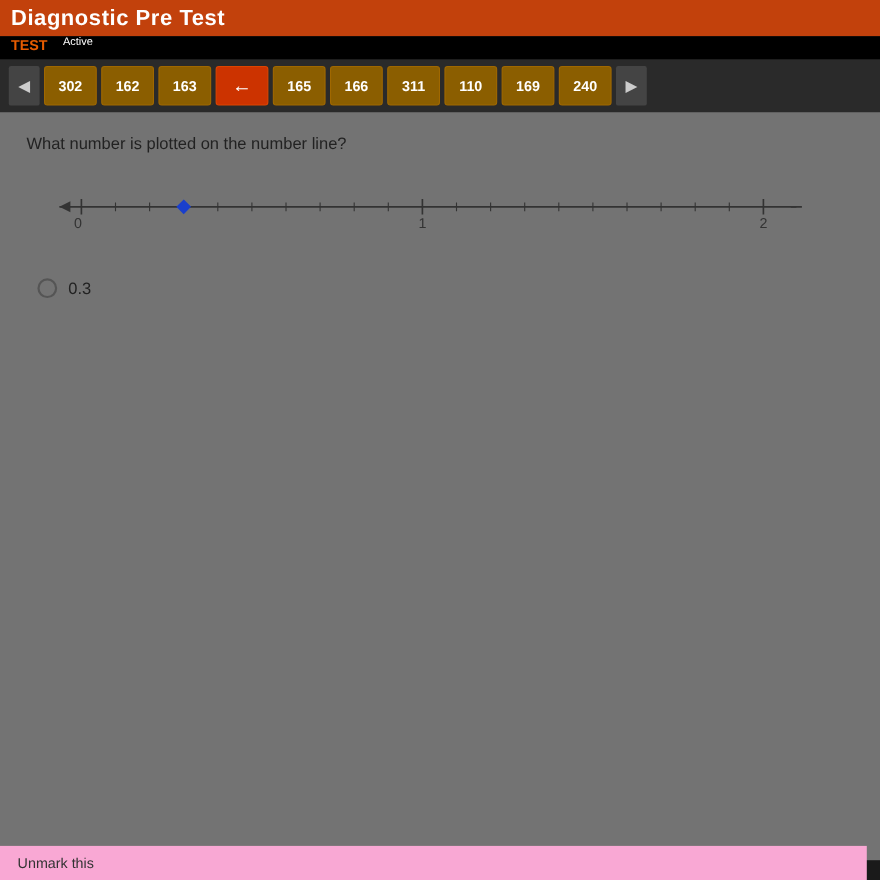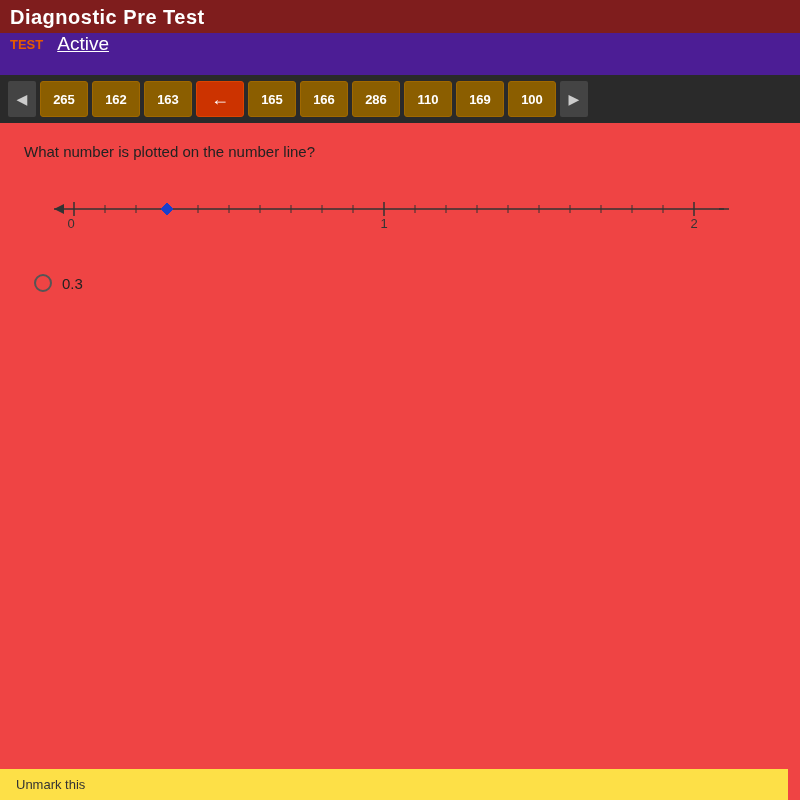--- a/index.html
+++ b/index.html
@@ -6,21 +6,21 @@
 
     body {
       width: 800px;
       height: 800px;
       background: #1a1a1a;
       font-family: Arial, sans-serif;
       overflow: hidden;
     }
 
     .top-bar {
-      background: #7f1d1d;
+      background: #c2410c;
       padding: 6px 10px 4px 10px;
       display: flex;
       align-items: flex-end;
       gap: 14px;
     }
 
     .top-bar-title {
       color: #ffffff;
       font-size: 20px;
       font-weight: bold;
@@ -28,23 +28,22 @@
     }
 
     .status-test {
       color: #e85c00;
       font-size: 13px;
       font-weight: bold;
     }
 
     .status-active {
       color: #ffffff;
-      font-size: 19px;
+      font-size: 10px;
       font-weight: normal;
-      text-decoration: underline;
     }
 
     .question-nav {
       background: #2a2a2a;
       display: flex;
       align-items: center;
       padding: 6px 8px;
       gap: 4px;
     }
 
@@ -77,21 +76,21 @@
       border-radius: 3px;
     }
 
     .nav-btn.back-btn {
       background: #cc3300;
       border: 1px solid #dd4400;
       font-size: 18px;
     }
 
     .content-area {
-      background: #ef4444;
+      background: #737373;
       margin: 0;
       padding: 20px 24px;
       min-height: 680px;
     }
 
     .question-text {
       font-size: 15px;
       color: #222;
       margin-bottom: 24px;
       font-weight: normal;
@@ -135,49 +134,49 @@
     .option-label {
       font-size: 15px;
       color: #222;
     }
 
     .bottom-bar {
       position: absolute;
       bottom: 0;
       left: 0;
       right: 12px;
-      background: #fde047;
+      background: #f9a8d4;
       padding: 8px 16px;
       font-size: 13px;
       color: #333;
     }
   </style>
 </head>
 <body>
 
 <div class="top-bar">
   <span class="top-bar-title">Diagnostic Pre Test</span>
 </div>
-<div style="background:#4c1d95; padding: 0 10px 20px 10px; display:flex; gap:14px; align-items:center;">
+<div style="background:#000000; padding: 0 10px 6px 10px; display:flex; gap:14px; align-items:flex-start;">
   <span class="status-test">TEST</span>
   <span class="status-active">Active</span>
 </div>
 
 <div class="question-nav">
   <button class="nav-arrow">◀</button>
-  <button class="nav-btn">265</button>
+  <button class="nav-btn">302</button>
   <button class="nav-btn">162</button>
   <button class="nav-btn">163</button>
   <button class="nav-btn back-btn">←</button>
   <button class="nav-btn">165</button>
   <button class="nav-btn">166</button>
-  <button class="nav-btn">286</button>
+  <button class="nav-btn">311</button>
   <button class="nav-btn">110</button>
   <button class="nav-btn">169</button>
-  <button class="nav-btn">100</button>
+  <button class="nav-btn">240</button>
   <button class="nav-arrow">▶</button>
 </div>
 
 <div class="content-area">
   <p class="question-text">What number is plotted on the number line?</p>
 
   <div class="number-line-container">
     <svg class="number-line-svg" viewBox="0 0 700 50">
 
       <line x1="20" y1="25" x2="690" y2="25" stroke="#333" stroke-width="1.5"></line>

